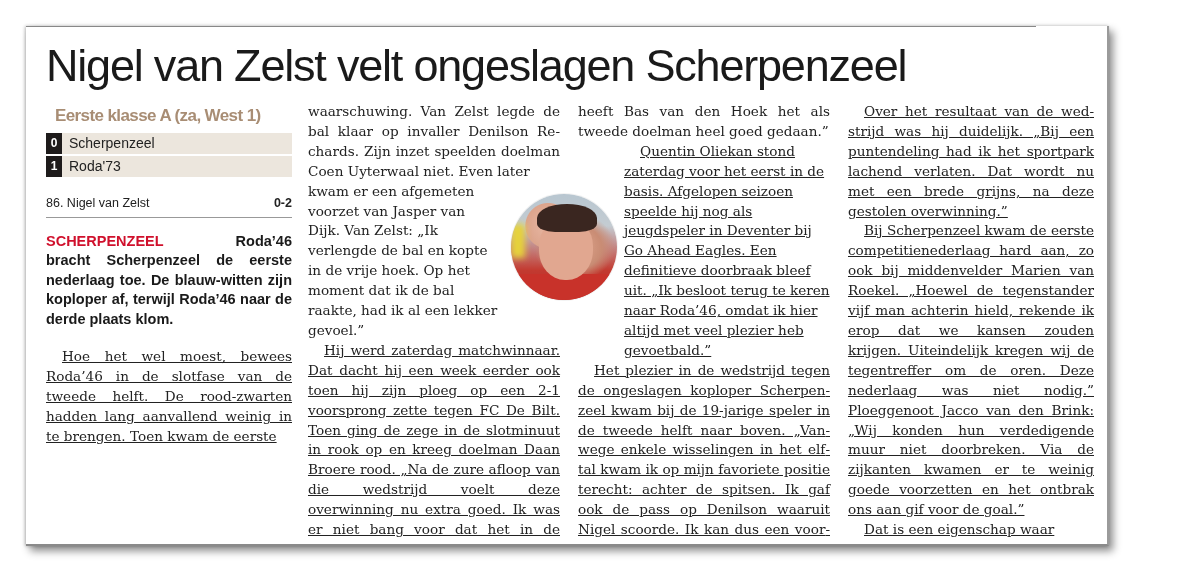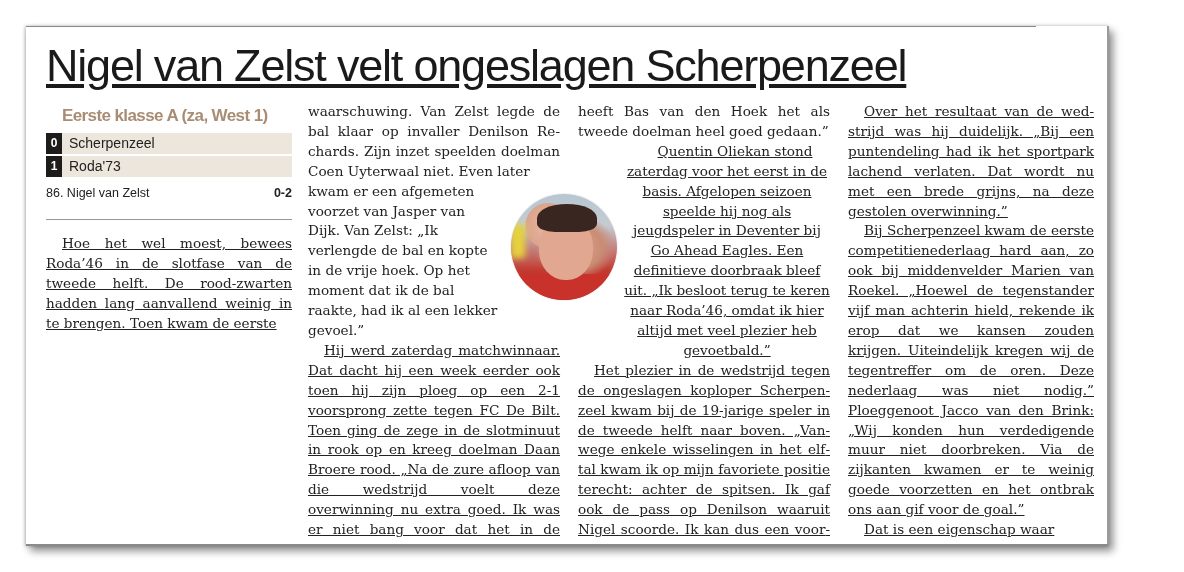--- a/index.html
+++ b/index.html
@@ -11,35 +11,35 @@
     background:#fff;
     box-shadow: 4px 5px 8px rgba(0,0,0,0.45), -1px 0 3px rgba(0,0,0,0.25);
     border-right:2px solid #9a9a9a;
     border-bottom:2px solid #8a8a8a;
     overflow:hidden;
   }
   .topline { position:absolute; left:0; top:0; width:1010px; height:1px; background:#888; }
   .headline {
     position:absolute; left:20px; top:10px; margin:0;
     font-family:"Liberation Sans", sans-serif; font-weight:400;
-    font-size:45px; letter-spacing:-1.2px; color:#1a1a1a; line-height:60px; white-space:nowrap;text-decoration:underline;
+    font-size:45px; letter-spacing:-1.2px; color:#1a1a1a; line-height:60px; white-space:nowrap;
   }
   .col { position:absolute; top:76px; font-family:"DejaVu Serif", serif; font-size:13.6px; line-height:19.9px; color:#222; }
   .col p { margin:0; text-align:justify; hyphens:manual; }
   .col p.ind { text-indent:16px;text-decoration:underline; }
   .c1 { left:20px; width:246px; }
   .c2 { left:282px; width:252px; }
   .c3 { left:552px; width:252px; }
   .c4 { left:822px; width:246px; }
   .scorebox { font-family:"Liberation Sans", sans-serif; margin-bottom:14px; }
-  .league { font-weight:700; font-size:17px; color:#a88d74; letter-spacing:-0.6px; line-height:24px; margin:2px 16px 5px; white-space:nowrap; }
+  .league { font-weight:700; font-size:17px; color:#a88d74; letter-spacing:-0.6px; line-height:24px; margin:2px 9px 5px; white-space:nowrap; }
   .row { display:flex; align-items:center; background:#ece6dd; height:21px; margin-bottom:2px; }
   .score { width:16px; height:21px; background:#1e1b1b; color:#fff; font-weight:700; font-size:12px; display:flex; align-items:center; justify-content:center; }
   .team { padding-left:7px; font-size:14px; color:#222; }
-  .goal { display:flex; justify-content:space-between; font-size:12.5px; color:#222; border-bottom:1px solid #999; padding:3px 0 15px; margin-top:4px; }
+  .goal { display:flex; justify-content:space-between; font-size:12.5px; color:#222; border-bottom:1px solid #999; padding:3px 0 3px; margin-top:14px; }
   .goal b { font-weight:700; }
   .lead { font-family:"Liberation Sans", sans-serif; font-weight:700; font-size:14.5px; line-height:19.5px; color:#1a1a1a; text-align:justify; margin:0 0 18px !important; }
   .dateline { color:#d0102c; font-weight:700; }
   .photo {
     position:absolute; left:485px; top:168px; width:106px; height:106px; border-radius:50%;
     overflow:hidden;
     background: radial-gradient(circle at 35% 30%, #e8b8a4 0, #dca48c 22%, transparent 23%),
                 radial-gradient(ellipse at 60% 50%, #e2aa92 0, #c98c74 30%, transparent 45%),
                 linear-gradient(180deg, #b8c6d0 0%, #c4ccd2 30%, #c33a30 72%, #b02824 100%);
     box-shadow: 0 0 0 1px rgba(0,0,0,0.05);
@@ -65,39 +65,40 @@
       </div>
       <div class="row">
         <span class="score">1</span>
         <span class="team">Roda'73</span>
       </div>
       <div class="goal">
         <span>86. Nigel van Zelst</span>
         <b>0-2</b>
       </div>
     </div>
+    <p class="lead"><span class="dateline">SCHERPENZEEL</span>&nbsp;&nbsp;&nbsp;&nbsp;&nbsp;&nbsp;&nbsp;&nbsp;&nbsp;<span>Roda’46 bracht Scherpenzeel de eerste nederlaag toe. De blauw-witten zijn koploper af, terwijl Roda’46 naar de derde plaats klom.</span></p>
     <p class="ind">Hoe het wel moest, bewees Roda’46 in de slotfase van de tweede helft. De rood-zwarten hadden lang aanvallend weinig in te brengen. Toen kwam de eerste</p>
   </div>
 
   <div class="col c2">
     <p>waarschuwing. Van Zelst legde de bal klaar op invaller Denilson Re­chards. Zijn inzet speelden doelman Coen Uyterwaal niet. Even later</p>
     <p style="width:192px;text-align:left">kwam er een afgemeten voor­zet van Jasper van Dijk. Van Zelst: „Ik verlengde de bal en kopte in de vrije hoek. Op het moment dat ik de bal raakte, had ik al een lekker gevoel.”</p>
     <p class="ind">Hij werd zaterdag match­winnaar. Dat dacht hij een week eerder ook toen hij zijn ploeg op een 2-1 voorsprong zette tegen FC De Bilt. Toen ging de zege in de slotminuut in rook op en kreeg doelman Daan Broere rood. „Na de zure afloop van die wedstrijd voelt deze overwinning nu extra goed. Ik was er niet bang voor dat het in de slotfase nog fout zou gaan. Achterin speelden we ijzersterk. Daarnaast</p>
   </div>
 
   <div class="photo">
     <div class="yellow"></div>
     <div class="shirt"></div>
     <div class="face"></div>
     <div class="hair"></div>
   </div>
 
   <div class="col c3">
     <p>heeft Bas van den Hoek het als tweede doelman heel goed ge­daan.”</p>
-    <p class="ind" style="padding-left:46px;text-align:center">Quentin Oliekan stond zaterdag voor het eerst in de basis. Af­gelopen seizoen speelde hij nog als jeugdspeler in De­venter bij Go Ahead Ea­gles. Een definitieve door­braak bleef uit. „Ik besloot terug te keren naar Roda’46, omdat ik hier altijd met veel plezier heb gevoetbald.”</p>
+    <p class="ind" style="padding-left:46px;text-align:left">Quentin Oliekan stond zaterdag voor het eerst in de basis. Af­gelopen seizoen speelde hij nog als jeugdspeler in De­venter bij Go Ahead Ea­gles. Een definitieve door­braak bleef uit. „Ik besloot terug te keren naar Roda’46, omdat ik hier altijd met veel plezier heb gevoetbald.”</p>
     <p class="ind">Het plezier in de wedstrijd tegen de ongeslagen koploper Scherpen­zeel kwam bij de 19-jarige speler in de tweede helft naar boven. „Van­wege enkele wisselingen in het elf­tal kwam ik op mijn favoriete posi­tie terecht: achter de spitsen. Ik gaf ook de pass op Denilson waaruit Nigel scoorde. Ik kan dus een voor­assist bijschrijven.”</p>
   </div>
 
   <div class="col c4">
     <p class="ind">Over het resultaat van de wed­strijd was hij duidelijk. „Bij een puntendeling had ik het sportpark lachend verlaten. Dat wordt nu met een brede grijns, na deze gestolen overwinning.”</p>
     <p class="ind">Bij Scherpenzeel kwam de eerste competitienederlaag hard aan, zo ook bij middenvelder Marien van Roekel. „Hoewel de tegenstander vijf man achterin hield, rekende ik erop dat we kansen zouden krijgen. Uiteindelijk kregen wij de tegen­treffer om de oren. Deze nederlaag was niet nodig.” Ploeggenoot Jacco van den Brink: „Wij konden hun verdedigende muur niet doorbre­ken. Via de zijkanten kwamen er te weinig goede voorzetten en het ontbrak ons aan gif voor de goal.”</p>
     <p class="ind" style="text-align:left">Dat is een eigenschap waar Nigel van Zelst juist wel over beschikt.</p>
 
   </div>
 </div>

